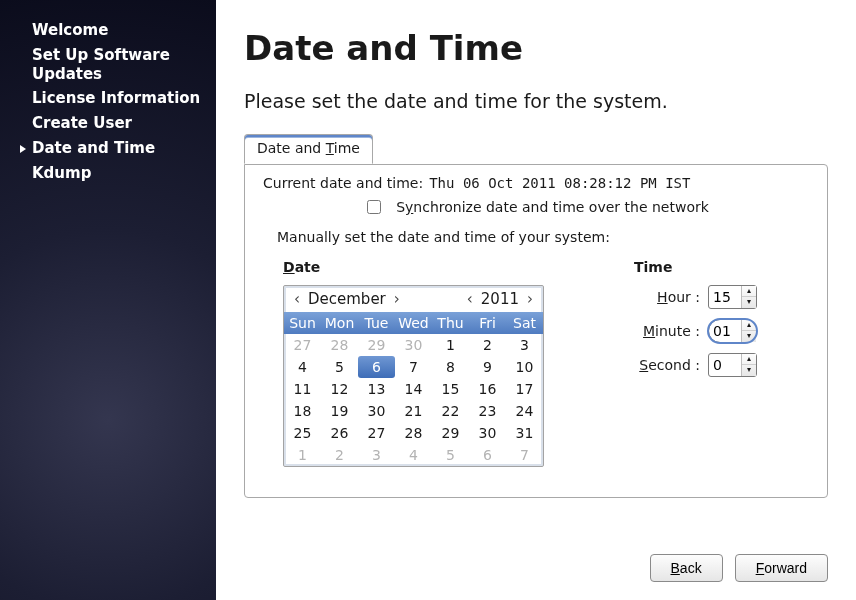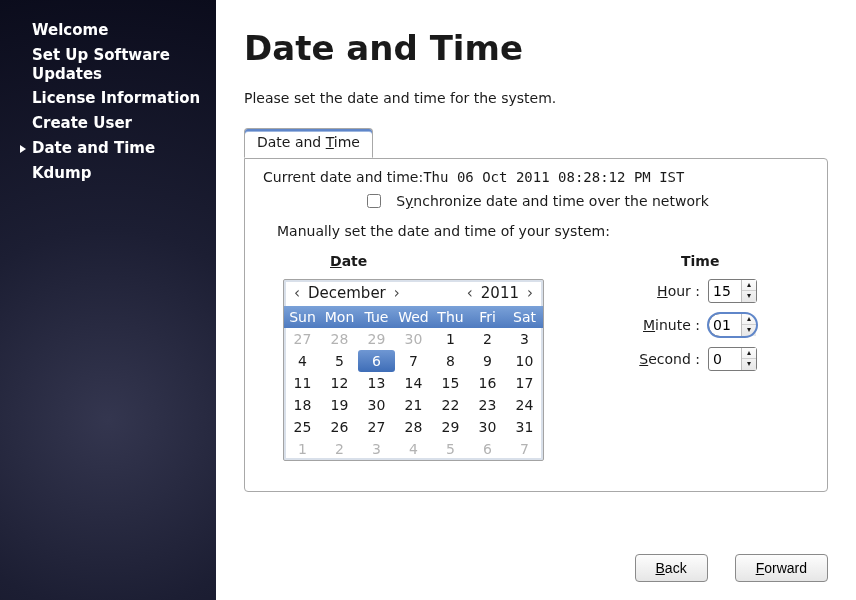--- a/index.html
+++ b/index.html
@@ -24,45 +24,45 @@
     border-top: 4px solid transparent; border-bottom: 4px solid transparent;
     border-left: 6px solid #fff; margin-right: 6px; margin-top: 6px; flex: 0 0 auto;
   }
   .sidebar-item:not(.active) { padding-left: 32px; }
 
   .main {
     flex: 1; position: relative; padding: 28px 28px 0 28px;
     background: #fff;
   }
   .page-title { font-size: 34px; font-weight: bold; margin: 0 0 22px 0; }
-  .page-desc { margin: 0 0 22px 0; font-size: 14px; }
+  .page-desc { margin: 0 0 22px 0; font-size: 19px; }
 
   .tab-strip { position: relative; height: 30px; }
   .tab {
     position: absolute; left: 0; top: 0; height: 30px;
     border: 1px solid #a8a8a8; border-bottom: 1px solid #fff;
     border-radius: 4px 4px 0 0; background: #fff;
     padding: 5px 12px 0 12px; font-size: 14px;
     box-shadow: inset 0 2px 0 #5f86c9, inset 0 3px 0 #9db6df;
   }
   .panel {
     border: 1px solid #a8a8a8; border-radius: 0 4px 4px 4px;
     padding: 10px 18px 30px 18px; background: #fff;
   }
 
   .row { display: flex; align-items: center; }
   .cur-time-row { margin-bottom: 6px; }
-  .cur-time-label { }
+  .cur-time-label { margin-right: 6px; }
   .cur-time-value { font-family: "DejaVu Sans Mono", monospace; }
   .sync-row { margin: 2px 0 12px 0; gap: 12px; justify-content: center; }
   .sync-row input[type=checkbox] { width: 14px; height: 14px; }
   .manual-label { margin: 0 0 14px 14px; }
 
   .dt-columns { display: flex; gap: 90px; align-items: flex-start; margin-left: 20px; }
-  .section-title { font-weight: bold; margin-bottom: 10px; display: block; margin-left: 47px; }
+  .section-title { font-weight: bold; margin-bottom: 10px; display: block; }
   .u { text-decoration: underline; }
 
   .calendar {
     border: 1px solid #a3a3a3; border-radius: 2px; display: inline-block;
     box-shadow: inset 0 0 0 2px #d9e0ea;
   }
   .cal-header {
     display: flex; justify-content: space-between; align-items: center;
     padding: 4px 6px; font-size: 15px;
   }
@@ -99,21 +99,21 @@
     display: flex; flex-direction: column; border-left: 1px solid #bdbdbd;
     background: linear-gradient(#fdfdfd, #e7e7e7);
   }
   .spin-btn {
     width: 14px; height: 11px; font-size: 8px; line-height: 10px; text-align: center;
     cursor: pointer; user-select: none;
   }
   .spin-btn:first-child { border-bottom: 1px solid #cfcfcf; }
 
   .footer {
-    position: absolute; right: 28px; bottom: 18px; display: flex; gap: 27px;
+    position: absolute; right: 28px; bottom: 18px; display: flex; gap: 12px;
   }
   .btn {
     border: 1px solid #8a8a8a; border-radius: 4px;
     background: linear-gradient(#fdfdfd, #e6e6e6);
     padding: 5px 20px; font-size: 14px; cursor: pointer;
   }
 </style>
 </head>
 <body>
 

